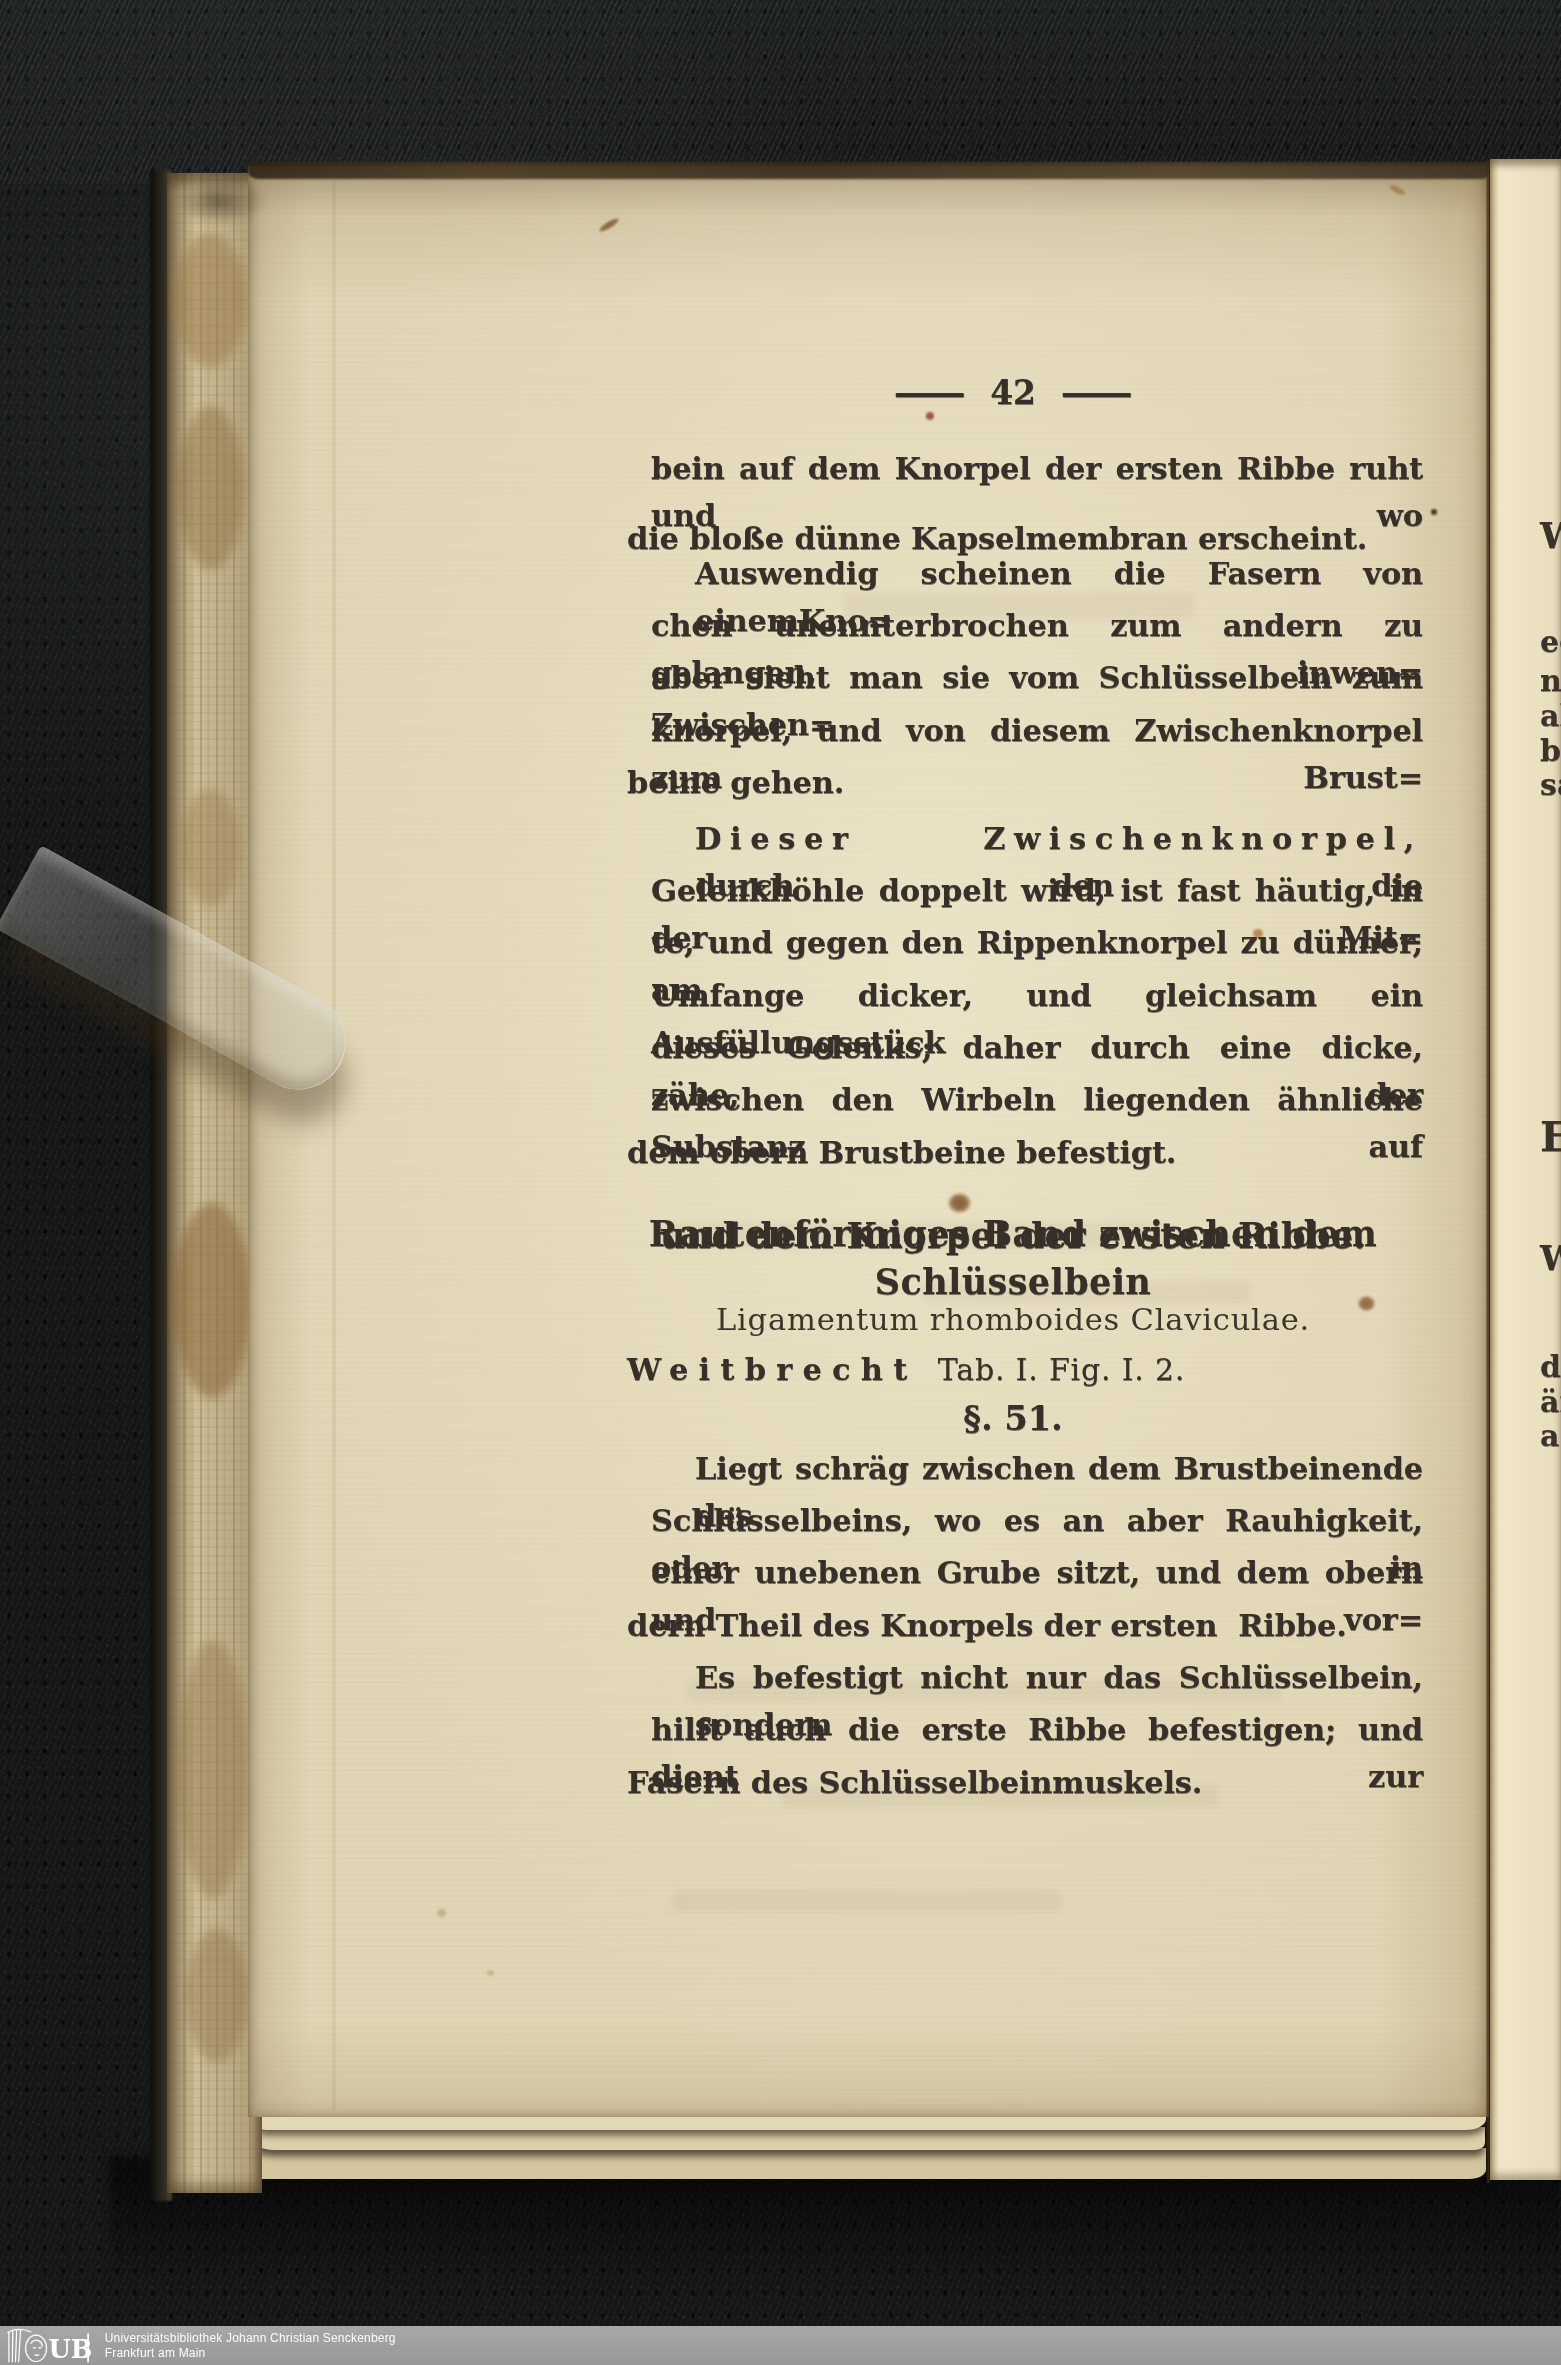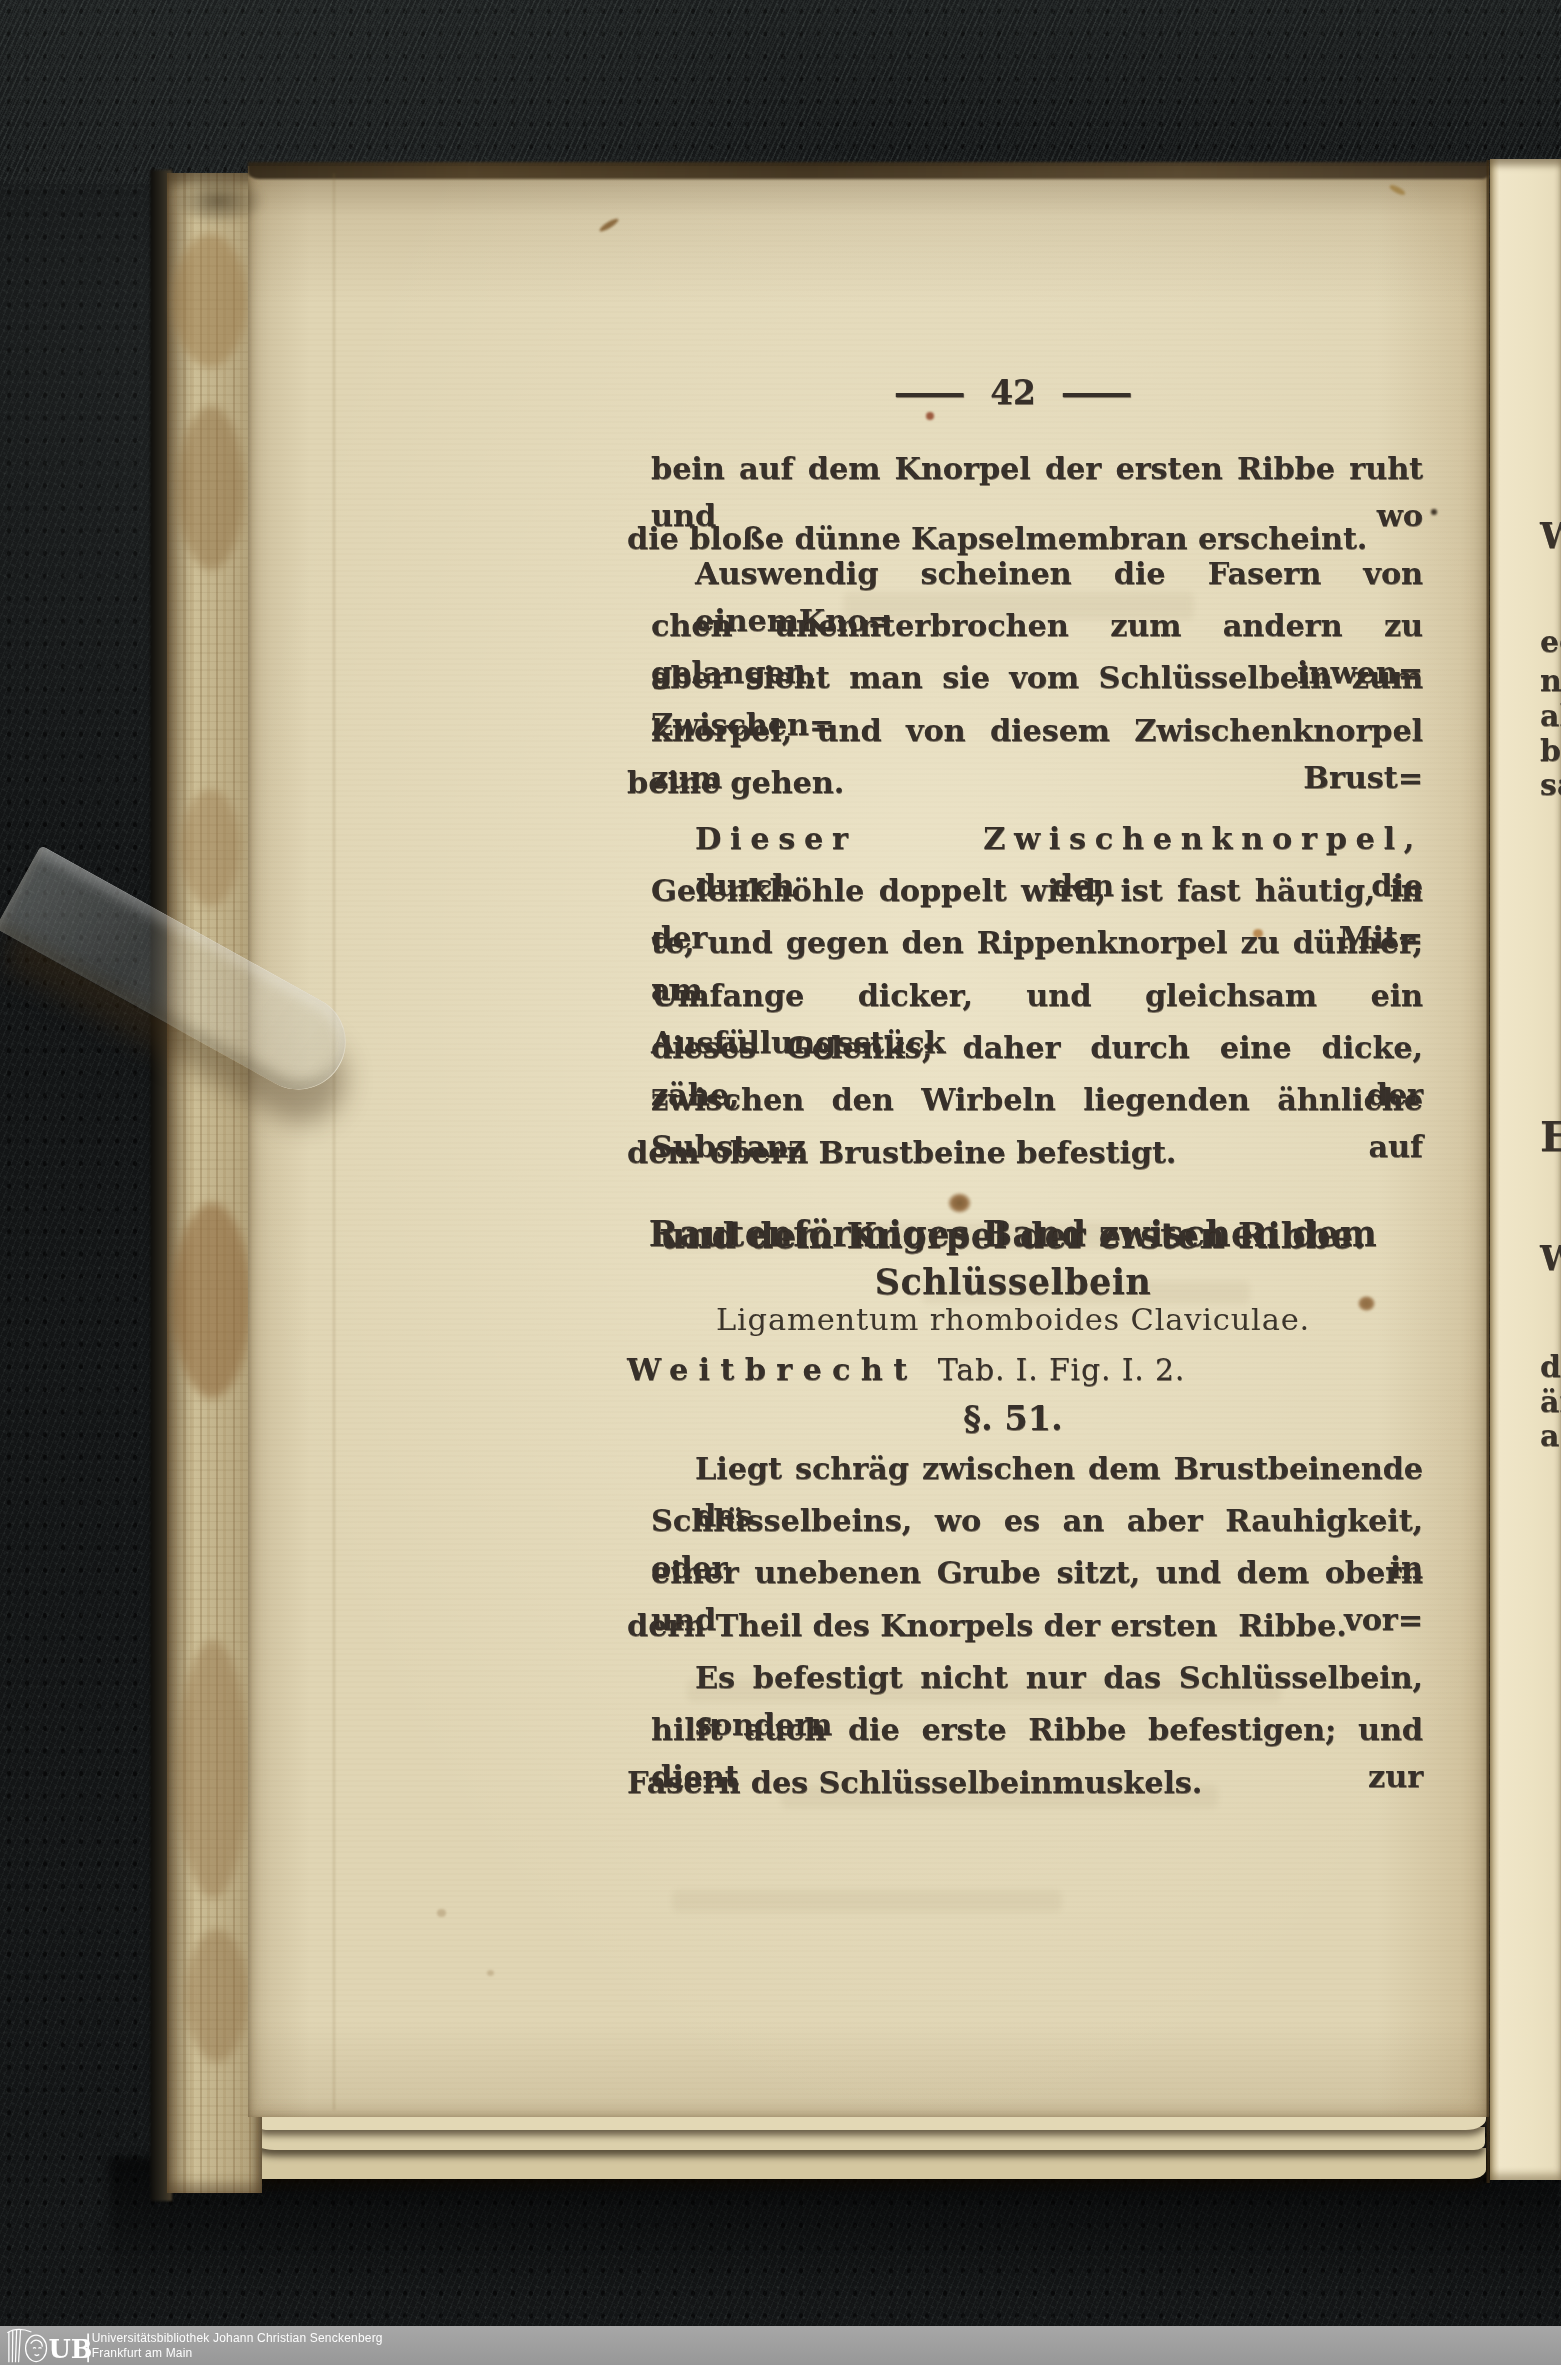--- a/index.html
+++ b/index.html
@@ -142,21 +142,21 @@
       inset 0 7.8px 12.5px rgba(255,255,255,0.28),
       inset 0 -9.4px 14px rgba(60,50,30,0.28);
   }
   
   .banner{
     position:absolute;left:0;top:2326px;width:1562px;height:40px;
     background:linear-gradient(to bottom,#a7a7a7,#979797);
     display:flex;align-items:center;
     font-family:"Liberation Sans",sans-serif;color:#fdfdfd;
   }
-  .banner-text{margin-left:0;font-size:12px;line-height:15px;letter-spacing:0.2px;}
+  .banner-text{margin-left:13px;font-size:12px;line-height:15px;letter-spacing:0.2px;}
   .ub-logo{margin-left:4.7px;flex:0 0 auto;}
 </style>
 </head>
 <body>
 
 <div class="leather"></div>
 <div class="leather-top-sheen"></div>
 <div class="leather-vignette"></div>
 <div class="book-shadow"></div>
 

